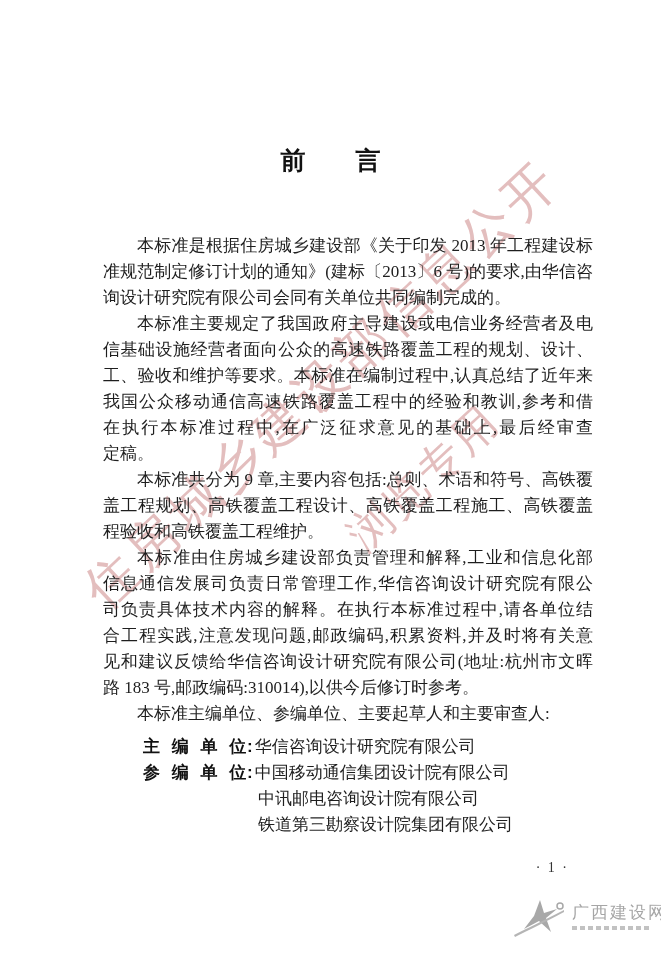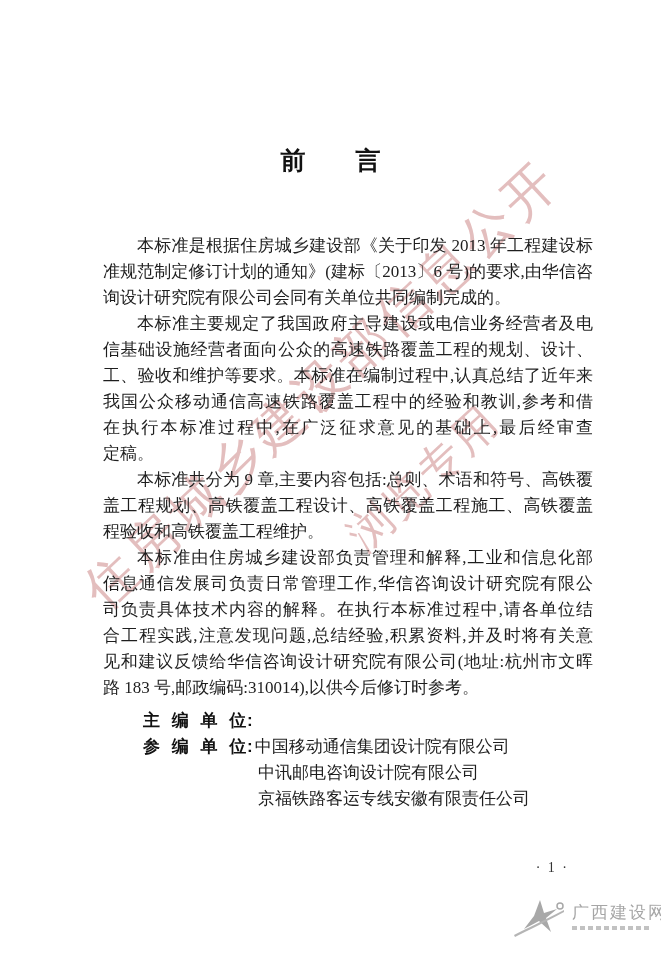--- a/index.html
+++ b/index.html
@@ -98,39 +98,41 @@
         <div class="bline">工、验收和维护等要求。本标准在编制过程中,认真总结了近年来</div>
         <div class="bline">我国公众移动通信高速铁路覆盖工程中的经验和教训,参考和借</div>
         <div class="bline">在执行本标准过程中,在广泛征求意见的基础上,最后经审查</div>
         <div class="bline last">定稿。</div>
         <div class="bline first">本标准共分为 9 章,主要内容包括:总则、术语和符号、高铁覆</div>
         <div class="bline">盖工程规划、高铁覆盖工程设计、高铁覆盖工程施工、高铁覆盖工</div>
         <div class="bline last">程验收和高铁覆盖工程维护。</div>
         <div class="bline first">本标准由住房城乡建设部负责管理和解释,工业和信息化部</div>
         <div class="bline">信息通信发展司负责日常管理工作,华信咨询设计研究院有限公</div>
         <div class="bline">司负责具体技术内容的解释。在执行本标准过程中,请各单位结</div>
-        <div class="bline">合工程实践,注意发现问题,总结经验,积累资料,并及时将有关意</div>
+        <div class="bline">合工程实践,注意发现问题,邮政编码,积累资料,并及时将有关意</div>
         <div class="bline">见和建议反馈给华信咨询设计研究院有限公司(地址:杭州市文晖</div>
         <div class="bline last">路 183 号,邮政编码:310014),以供今后修订时参考。</div>
+        <div class="bline first last">本标准主编单位、参编单位、主要起草人和主要审查人:</div>
       </div>
     <div class="editors">
         <div class="ed-row">
           <span class="ed-label">主 编 单 位</span>
           <span class="ed-colon">:</span>
+          <span class="ed-name">华信咨询设计研究院有限公司</span>
         </div>
         <div class="ed-row">
           <span class="ed-label">参 编 单 位</span>
           <span class="ed-colon">:</span>
           <span class="ed-name">中国移动通信集团设计院有限公司</span>
         </div>
         <div class="ed-row cont">
           <span class="ed-name">中讯邮电咨询设计院有限公司</span>
         </div>
         <div class="ed-row cont">
-          <span class="ed-name">京福铁路客运专线安徽有限责任公司</span>
+          <span class="ed-name">铁道第三勘察设计院集团有限公司</span>
         </div>
       </div>
   </div>
 
   <div class="pageno">· 1 ·</div>
 
   <div class="logo">
     <span>
       <svg width="56" height="42" viewBox="0 0 56 42">
         <path d="M28 3 L32 16 L45 12 L34 21 L39 35 L27 24 L12 32 L22 19 Z" fill="#a8a8a8"></path>

